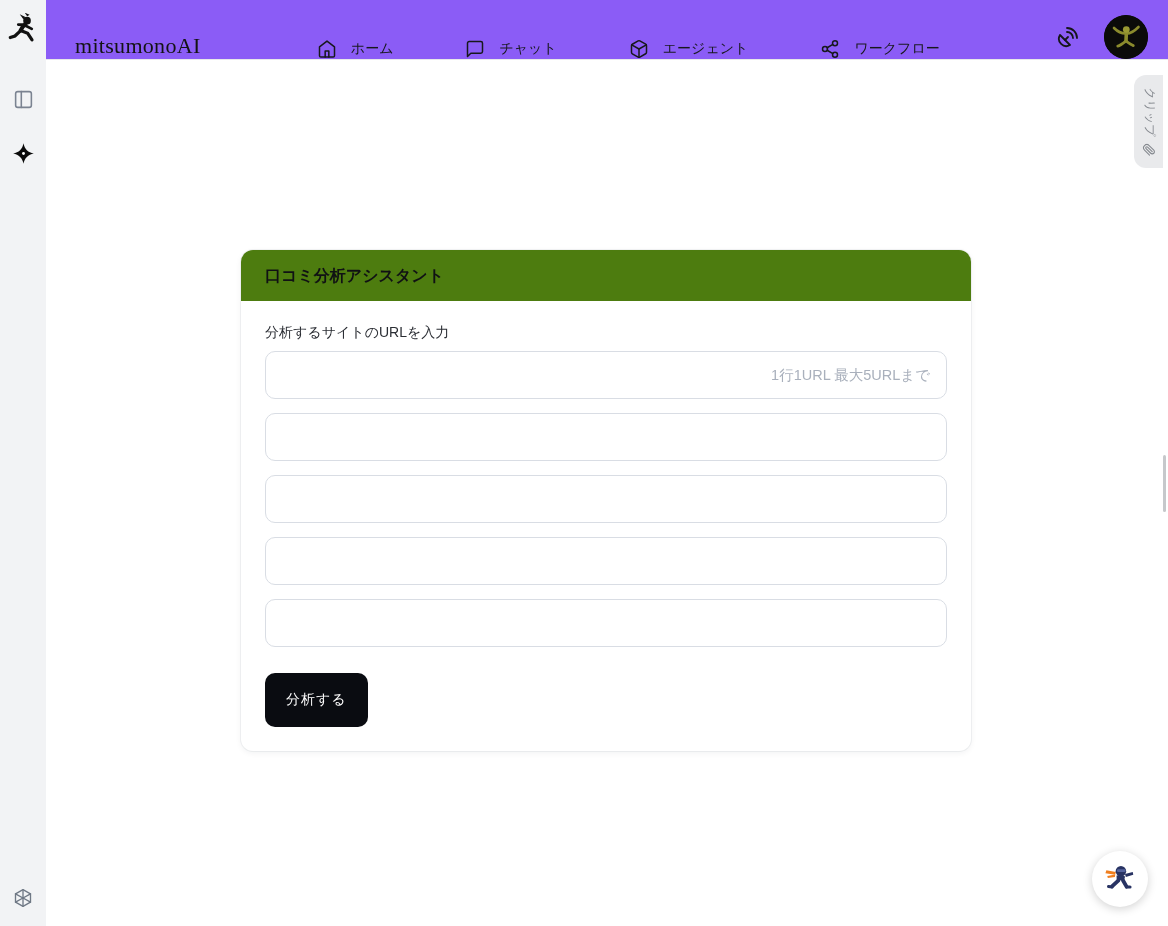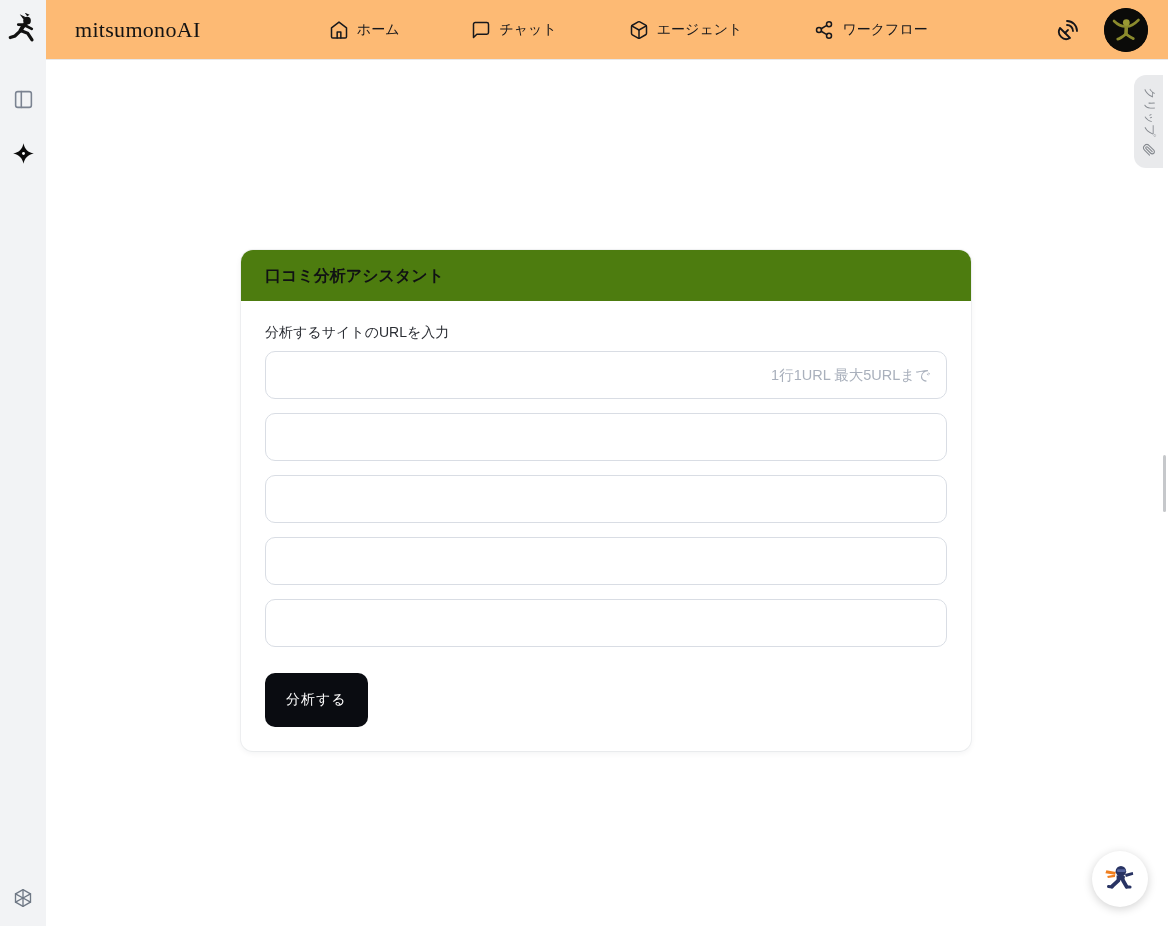--- a/index.html
+++ b/index.html
@@ -19,30 +19,30 @@
   .side-btn {
     width:46px; height:36px; background:none; border:none; cursor:pointer;
     display:flex; align-items:center; justify-content:center;
   }
   .side-btn.panel { margin-top:21px; color:#7b8391; }
   .side-btn.spark { margin-top:18px; color:#0a0a0a; }
   .side-btn.cube  { margin-top:auto; margin-bottom:10px; color:#6f7885; }
   
   .header {
     position:absolute; left:46px; top:0; width:1122px; height:60px;
-    background:#fdba74; border-bottom:1px solid #e7e8ea;
-    display:flex; align-items:center; z-index:5;
+    background:#8b5cf6; border-bottom:1px solid #e7e8ea;
+    display:flex; align-items:flex-end; z-index:5;
   }
   .brand {
     font-family:"Liberation Serif","DejaVu Serif",serif;
     font-size:22px; color:#131313; margin-left:29px; letter-spacing:.3px;
     white-space:nowrap; cursor:pointer;
   }
   .nav { flex:1; display:flex; align-items:center; justify-content:center; gap:72px; }
-  .nav-item { display:flex; align-items:center; gap:8px; font-size:14px; color:#17181c; cursor:pointer; white-space:nowrap; }
+  .nav-item { display:flex; align-items:center; gap:14px; font-size:14px; color:#17181c; cursor:pointer; white-space:nowrap; }
   .nav-item svg { width:20px; height:20px; display:block; }
   .header-right { display:flex; align-items:center; gap:24px; margin-right:20px; }
   .icon-btn { background:none; border:none; cursor:pointer; color:#15161a; display:flex; }
   .icon-btn svg { width:24px; height:24px; }
   .avatar {
     width:44px; height:44px; border-radius:50%; background:#0b0b09;
     overflow:hidden; cursor:pointer; flex:0 0 auto;
   }
   .avatar svg { width:44px; height:44px; display:block; }
   

